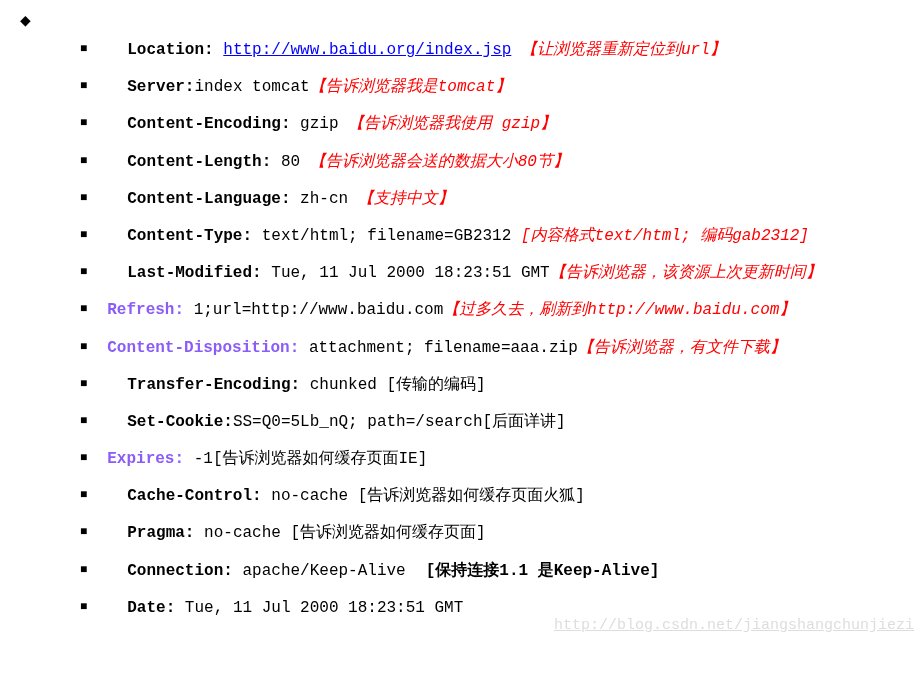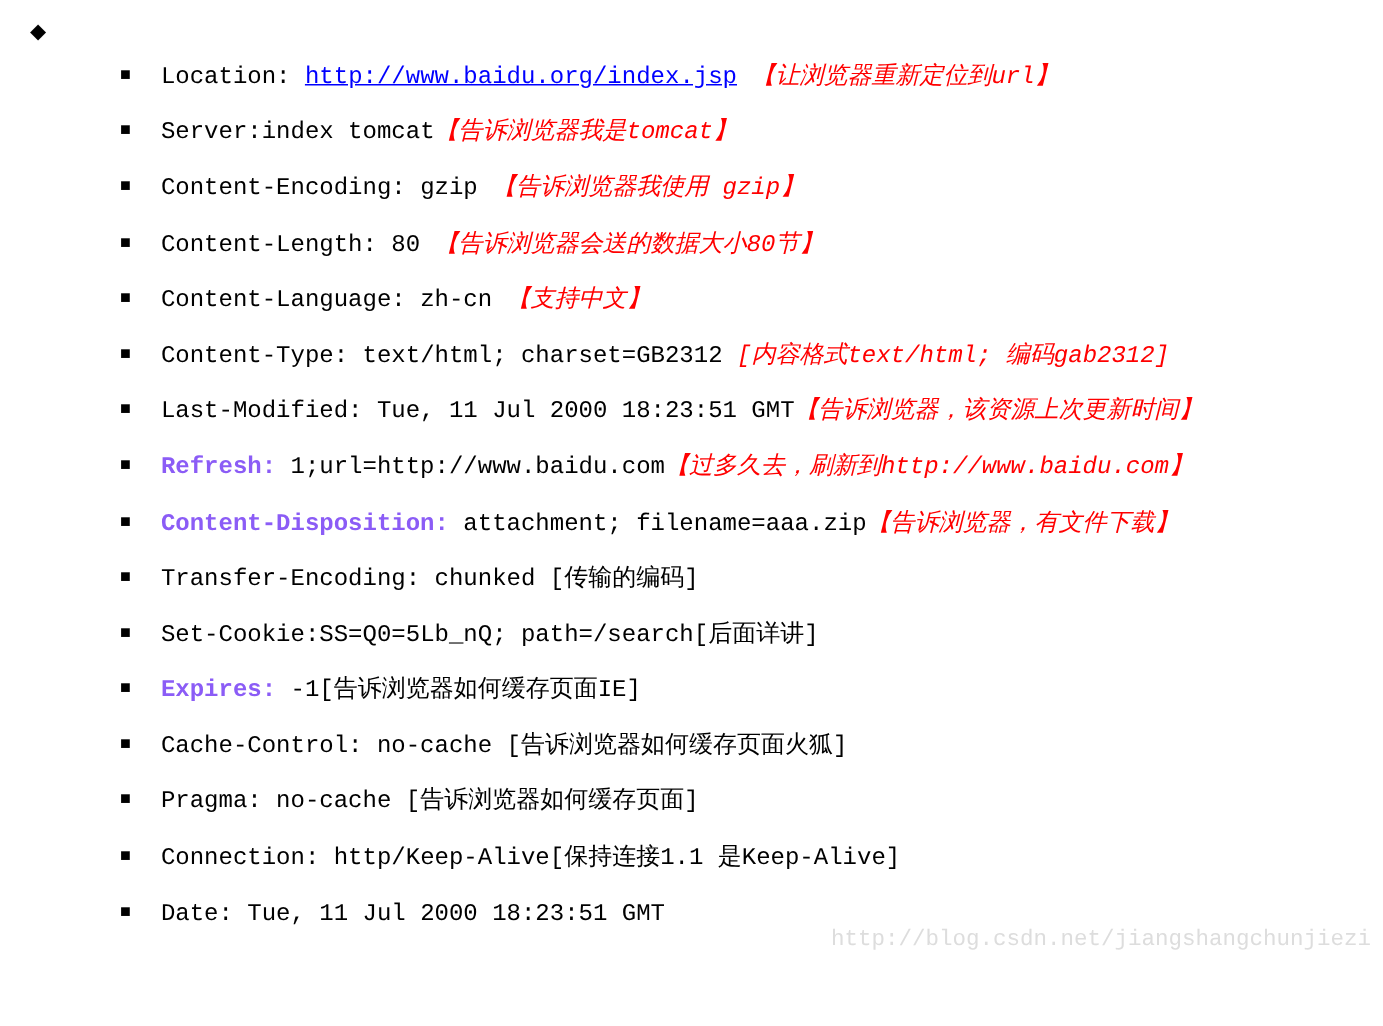--- a/index.html
+++ b/index.html
@@ -35,32 +35,33 @@
     margin-right: 20px;
     margin-top: 4px;
     flex-shrink: 0;
   }
   .content {
     flex: 1;
     font-family: "Courier New", monospace;
     font-size: 16px;
     line-height: 1.7;
   }
-  .bold { font-weight: normal; }
+  .bold { font-weight: bold; margin-left: 20px; }
   .red { color: #ff0000; font-style: italic; }
   .blue-link { color: #0000ff; text-decoration: underline; }
   .blue-bold { color: #8b5cf6; font-weight: bold; }
   .watermark {
     position: absolute;
     bottom: 8px;
     right: 8px;
     color: #ddd;
     font-family: "Courier New", monospace;
     font-size: 15px;
     pointer-events: none;
+    text-decoration: underline;
   }
   .title-text { font-family: "SimSun", "宋体", serif; }
 </style>
 </head>
 <body>
 
 <div class="top-item">
   <span class="diamond">◆</span>
 </div>
 
@@ -80,21 +81,21 @@
     <div class="sub-item">
       <span class="square">■</span>
       <div class="content"><span class="bold">Content-Length:</span><span> 80 </span><span class="red">【告诉浏览器会送的数据大小80节】</span></div>
     </div>
     <div class="sub-item">
       <span class="square">■</span>
       <div class="content"><span class="bold">Content-Language:</span><span> zh-cn </span><span class="red">【支持中文】</span></div>
     </div>
     <div class="sub-item">
       <span class="square">■</span>
-      <div class="content"><span class="bold">Content-Type:</span><span> text/html; charset=GB2312 </span><span class="red">[内容格式text/html; 编码gab2312]</span></div>
+      <div class="content"><span class="bold">Content-Type:</span><span> text/html; filename=GB2312 </span><span class="red">[内容格式text/html; 编码gab2312]</span></div>
     </div>
     <div class="sub-item">
       <span class="square">■</span>
       <div class="content"><span class="bold">Last-Modified:</span><span> Tue, 11 Jul 2000 18:23:51 GMT</span><span class="red">【告诉浏览器，该资源上次更新时间】</span></div>
     </div>
     <div class="sub-item">
       <span class="square">■</span>
       <div class="content"><span class="blue-bold">Refresh:</span><span> 1;url=http://www.baidu.com</span><span class="red">【过多久去，刷新到http://www.baidu.com】</span></div>
     </div>
     <div class="sub-item">
@@ -116,21 +117,21 @@
     <div class="sub-item">
       <span class="square">■</span>
       <div class="content"><span class="bold">Cache-Control:</span><span> no-cache  </span><span>[告诉浏览器如何缓存页面火狐]</span></div>
     </div>
     <div class="sub-item">
       <span class="square">■</span>
       <div class="content"><span class="bold">Pragma:</span><span> no-cache   </span><span>[告诉浏览器如何缓存页面]</span></div>
     </div>
     <div class="sub-item">
       <span class="square">■</span>
-      <div class="content"><span class="bold">Connection:</span><span> http/Keep-Alive</span><span class="bold">[保持连接1.1 是Keep-Alive]</span></div>
+      <div class="content"><span class="bold">Connection:</span><span> apache/Keep-Alive</span><span class="bold">[保持连接1.1 是Keep-Alive]</span></div>
     </div>
     <div class="sub-item">
       <span class="square">■</span>
       <div class="content"><span class="bold">Date:</span><span> Tue, 11 Jul 2000 18:23:51 GMT</span></div>
     </div>
   </div>
 
 <div class="watermark">http://blog.csdn.net/jiangshangchunjiezi</div>
 
 </body></html>

